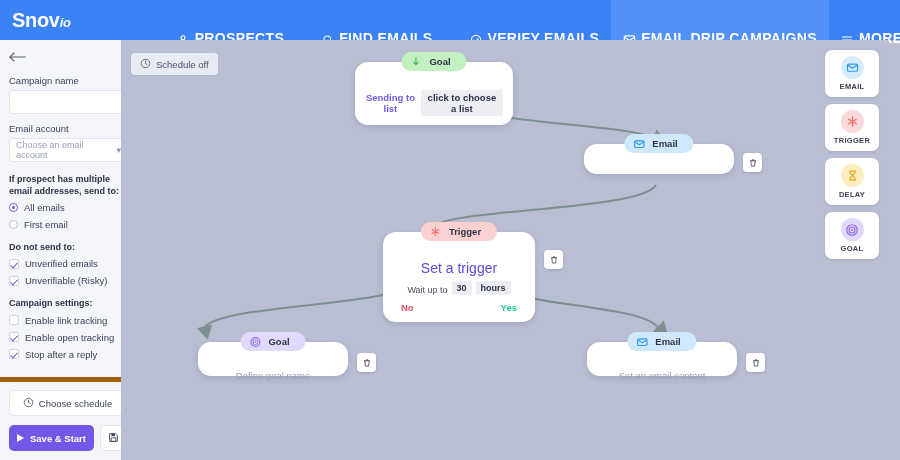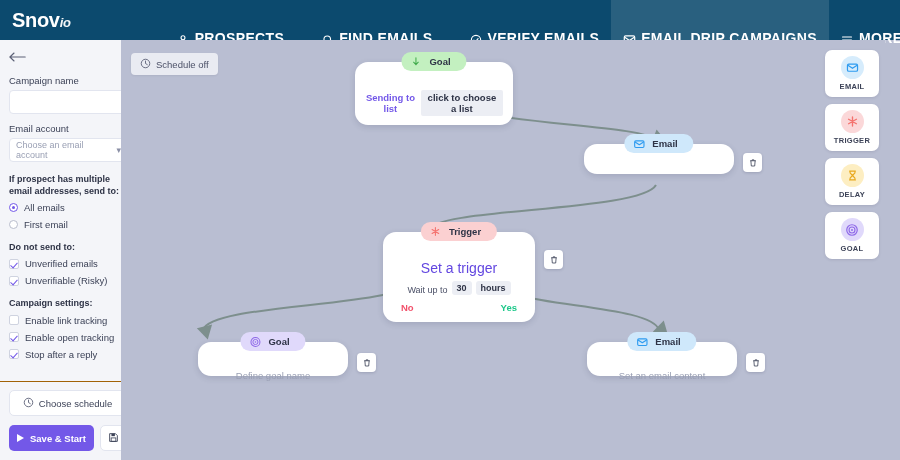--- a/index.html
+++ b/index.html
@@ -7,21 +7,21 @@
     width: 900px; height: 460px;
     font-family: "Liberation Sans", sans-serif;
     overflow: hidden;
     background: #b9bed2;
   }
   .app { position: relative; width: 900px; height: 460px; }
 
   
   .topnav {
     position: absolute; left: 0; top: 0; width: 900px; height: 40px;
-    background: #0c4a6e; display: flex; align-items: center;
+    background: #3b82f6; display: flex; align-items: center;
   }
   .brand {
     margin-left: 12px; color: #fff; font-size: 20px; font-weight: bold;
     letter-spacing: -.3px; display: flex; align-items: baseline;
   }
   .brand-io { font-size: 13px; font-style: italic; font-weight: bold; opacity: .95; }
   .nav-items { display: flex; align-items: center; margin-left: 94px; height: 40px; }
   .nav-item {
     display: flex; align-items: flex-end; gap: 5px; height: 52px; padding: 0 12px;
     color: #fff; font-size: 14px; font-weight: bold; letter-spacing: .35px;
@@ -62,21 +62,21 @@
            display: inline-block; position: relative; flex: none; }
   .radio.on { border-color: #7358e8; }
   .radio.on::after { content: ""; position: absolute; left: 2px; top: 2px; width: 3px; height: 3px;
                      border-radius: 50%; background: #7358e8; }
   .cbx { width: 10px; height: 10px; border-radius: 2px; border: 1px solid #cfd3e0; background: #fff;
          flex: none; position: relative; display: inline-block; }
   .cbx.on::after {
     content: ""; position: absolute; left: 2.4px; top: 0.6px; width: 3px; height: 6px;
     border: solid #7358e8; border-width: 0 1.4px 1.4px 0; transform: rotate(42deg);
   }
-  .sb-foot { padding: 8px 9px 9px; border-top: 1px solid #a16207; }
+  .sb-foot { padding: 8px 9px 9px; border-top: 5px solid #a16207; }
   .schedule-btn {
     width: 100%; height: 26px; background: #fff; border: 1px solid #e2e5ef; border-radius: 5px;
     display: flex; align-items: center; justify-content: center; gap: 5px;
     font-size: 9.5px; color: #3c4257; cursor: pointer;
   }
   .foot-actions { display: flex; gap: 6px; margin-top: 9px; }
   .save-btn {
     flex: 1; height: 26px; background: #7358e8; border-radius: 5px; color: #fff;
     display: flex; align-items: center; justify-content: center; gap: 6px;
     font-size: 9.5px; font-weight: bold; cursor: pointer;

